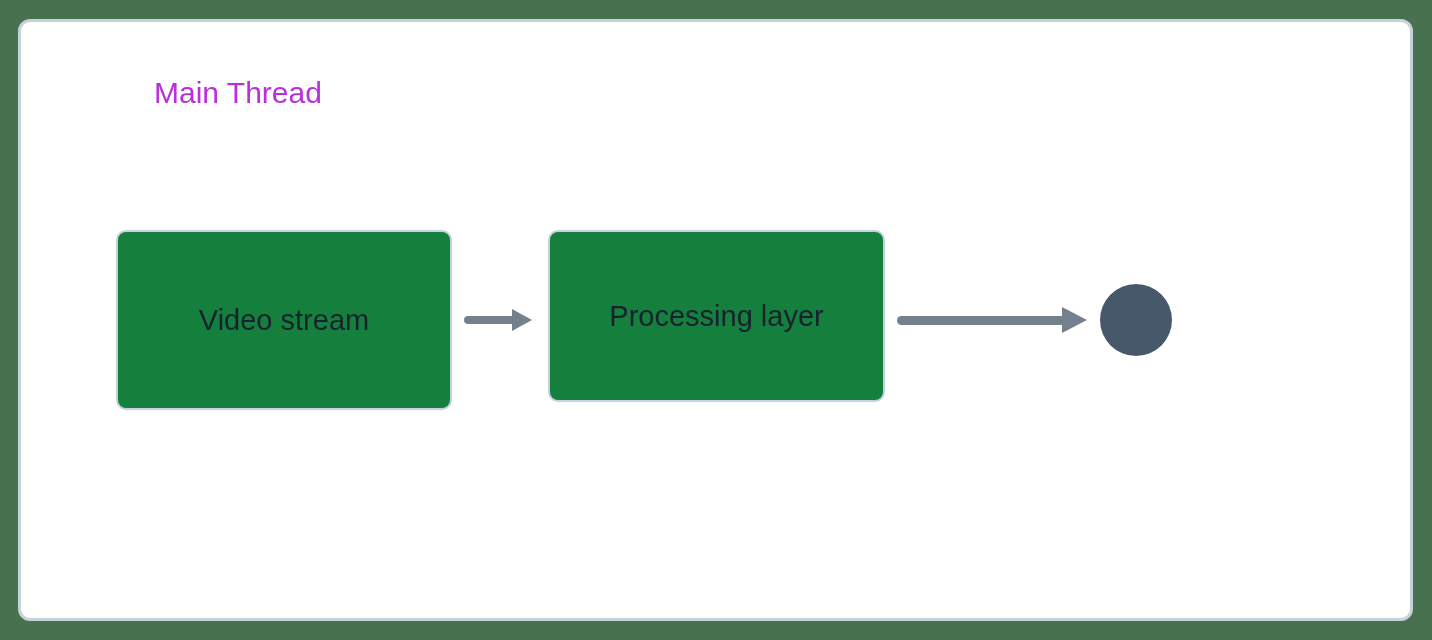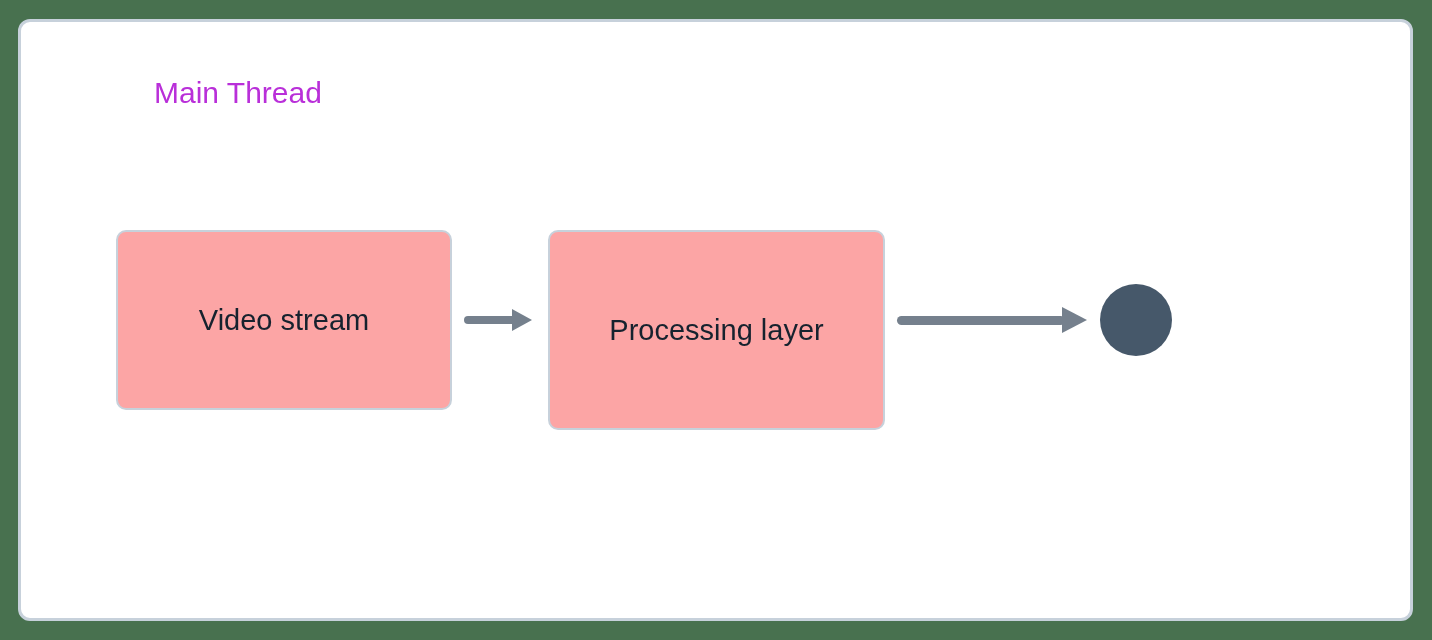--- a/index.html
+++ b/index.html
@@ -30,21 +30,21 @@
     left: 85px;  
     top: 54px;   
     font-size: 30px;
     line-height: 34px;
     color: var(--title, #b92fd9);
     white-space: nowrap;
     margin-left: 48px;
   }
   .node-box {
     position: absolute;
-    background: #fca5a5;
+    background: #15803d;
     border: 2.5px solid var(--node-border, #c7d1db);
     border-radius: 10px;
     box-sizing: border-box;
     display: flex;
     align-items: center;
     justify-content: center;
   }
   .node-box .node-label {
     font-size: 29px;
     color: var(--node-text, #16222e);
@@ -53,21 +53,21 @@
   .node-box.video-stream {
     left: 95px;   
     top: 208px;   
     width: 336px;
     height: 180px;
   }
   .node-box.processing-layer {
     left: 527px;  
     top: 208px;
     width: 337px;
-    height: 200px;
+    height: 172px;
   }
   .arrow {
     position: absolute;
   }
   .arrow .shaft {
     position: absolute;
     background: var(--arrow, #75808d);
     border-radius: 5px;
   }
   .arrow .head {

